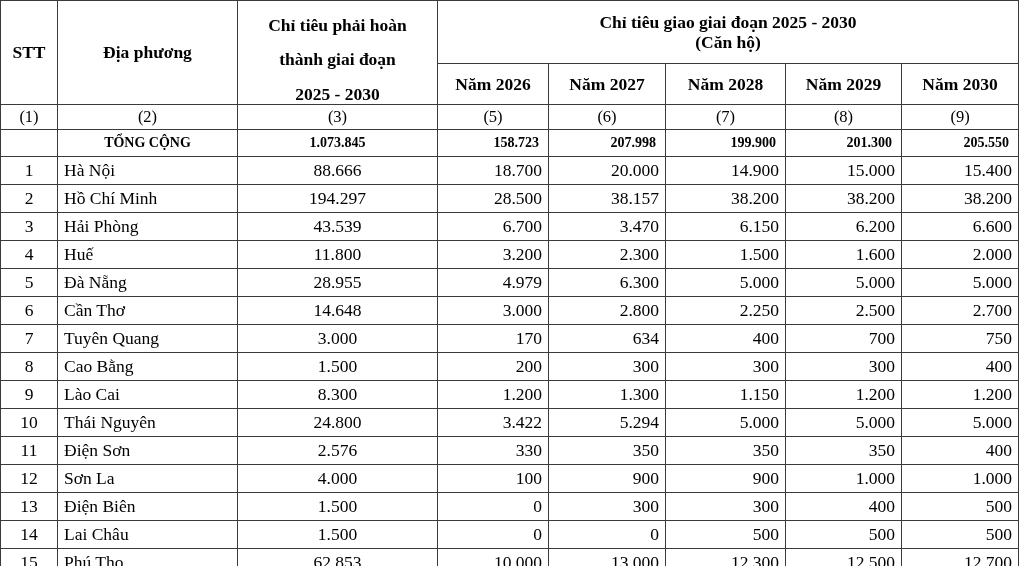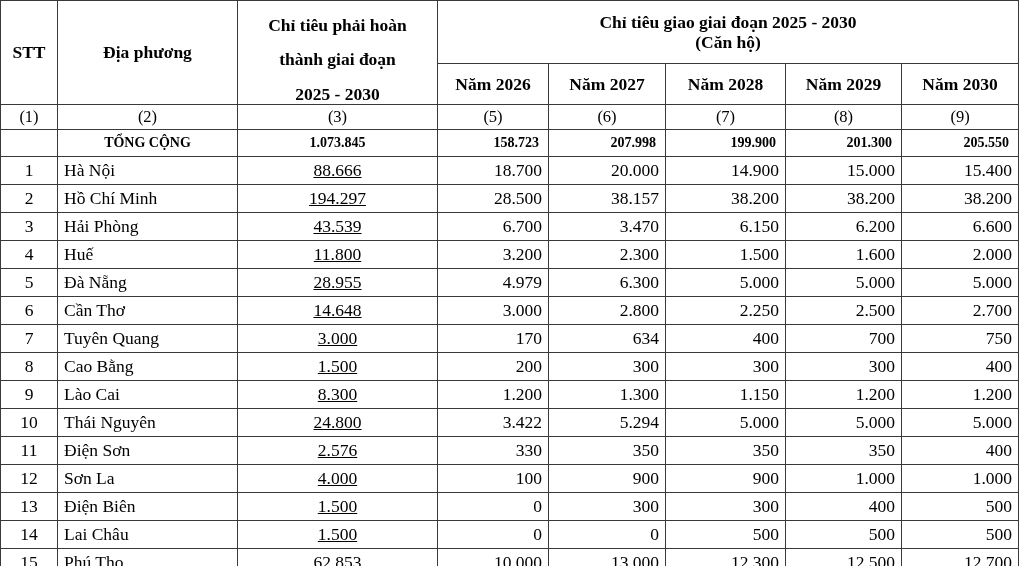--- a/index.html
+++ b/index.html
@@ -101,21 +101,21 @@
   tr.total-row td.tot-num   { text-align: center; }
   tr.total-row td.tot-year  { text-align: right; padding-right: 9px; margin-top: 42px; }
 
   
   tbody tr.data-row td {
     height: 28px;
     font-size: 17.5px;
   }
   td.cell-stt   { text-align: center; }
   td.cell-place { text-align: left; padding-left: 9px; }
-  td.cell-target{ text-align: center; text-decoration: underline; }
+  td.cell-target{ text-align: center; }
   td.cell-year  { text-align: right; padding-right: 9px; }
 
   td.blank { }
 </style>
 </head>
 <body>
 
 <div class="sheet">
   <table class="grid">
     <colgroup>

